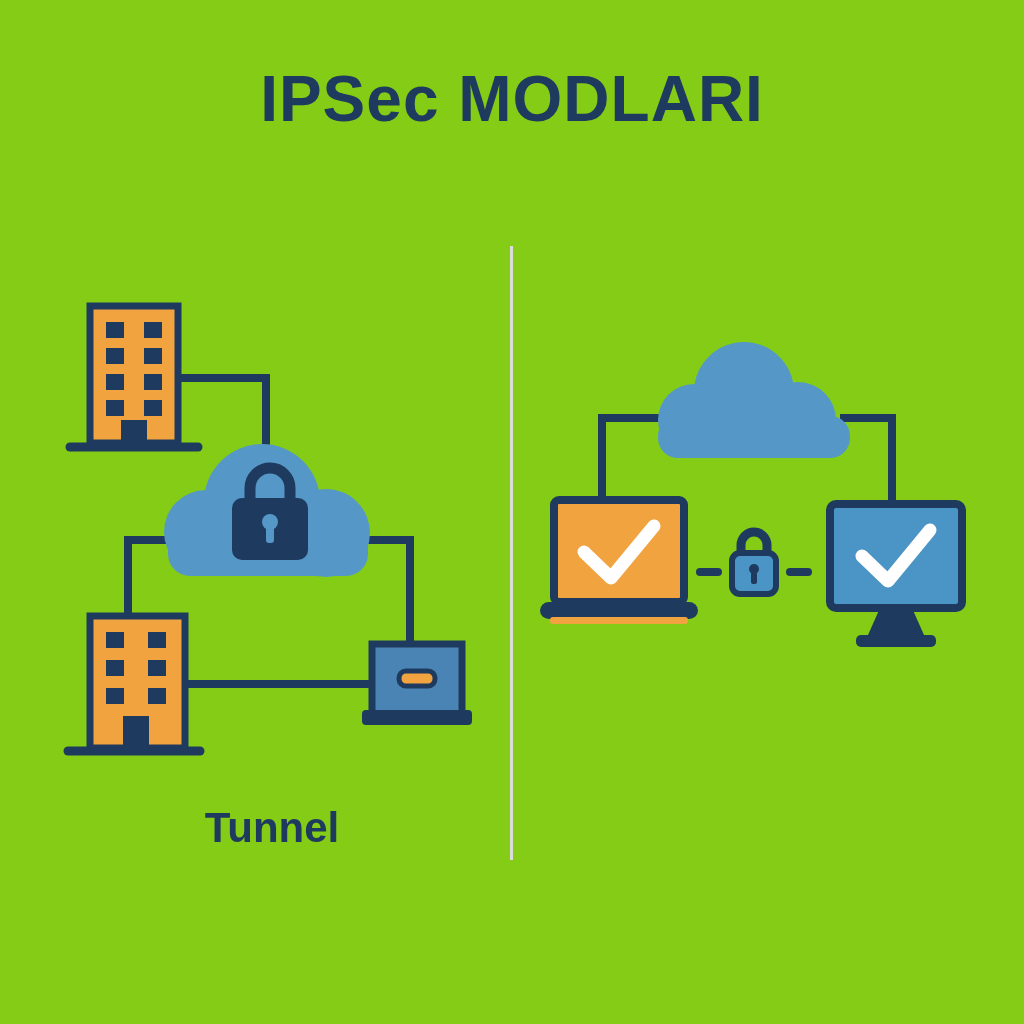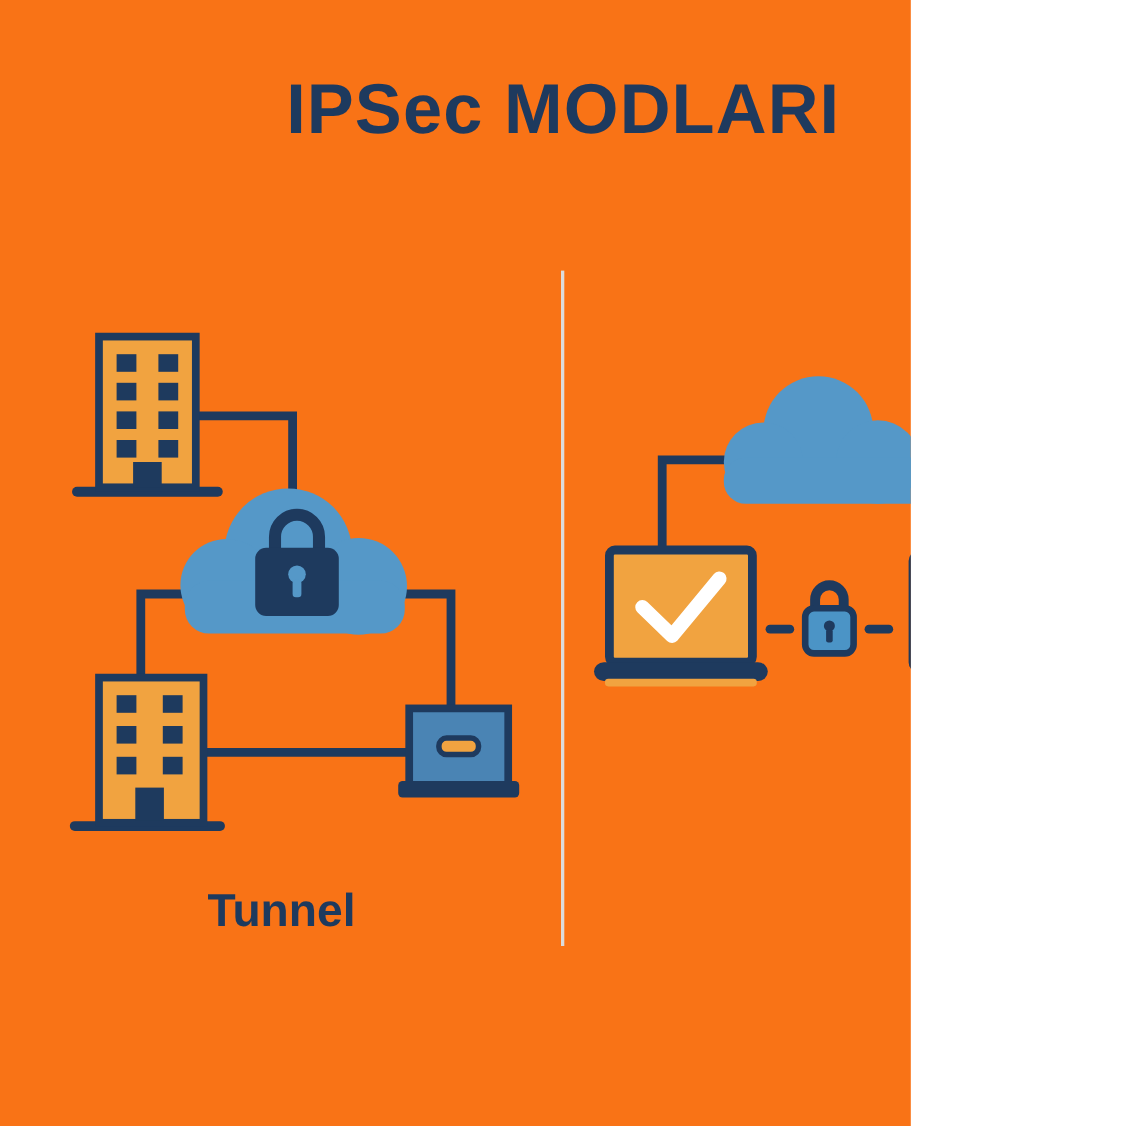--- a/index.html
+++ b/index.html
@@ -3,23 +3,23 @@
 <meta charset="utf-8">
 <style>
   html, body {
     margin: 0;
     padding: 0;
     background: #ffffff;
     font-family: "Liberation Sans", "DejaVu Sans", sans-serif;
   }
   .canvas {
     position: relative;
-    width: 828px;
+    width: 1024px;
     height: 1024px;
-    background: #f97316;
+    background: #84cc16;
     overflow: hidden;
   }
   .title {
     position: absolute;
     top: 62px;
     left: 0;
     width: 1024px;
     text-align: center;
     font-size: 64px;
     font-weight: 800;
@@ -32,20 +32,21 @@
     top: 246px;
     width: 3px;
     height: 614px;
     background: #dcdcdc;
   }
   .panel {
     position: absolute;
     top: 250px;
     width: 512px;
     height: 620px;
+    padding-left: 32px;
   }
   .panel.left  { left: 0; }
   .panel.right { left: 512px; }
   .panel svg {
     position: absolute;
     top: 0;
     left: 0;
   }
   .panel-label {
     position: absolute;

